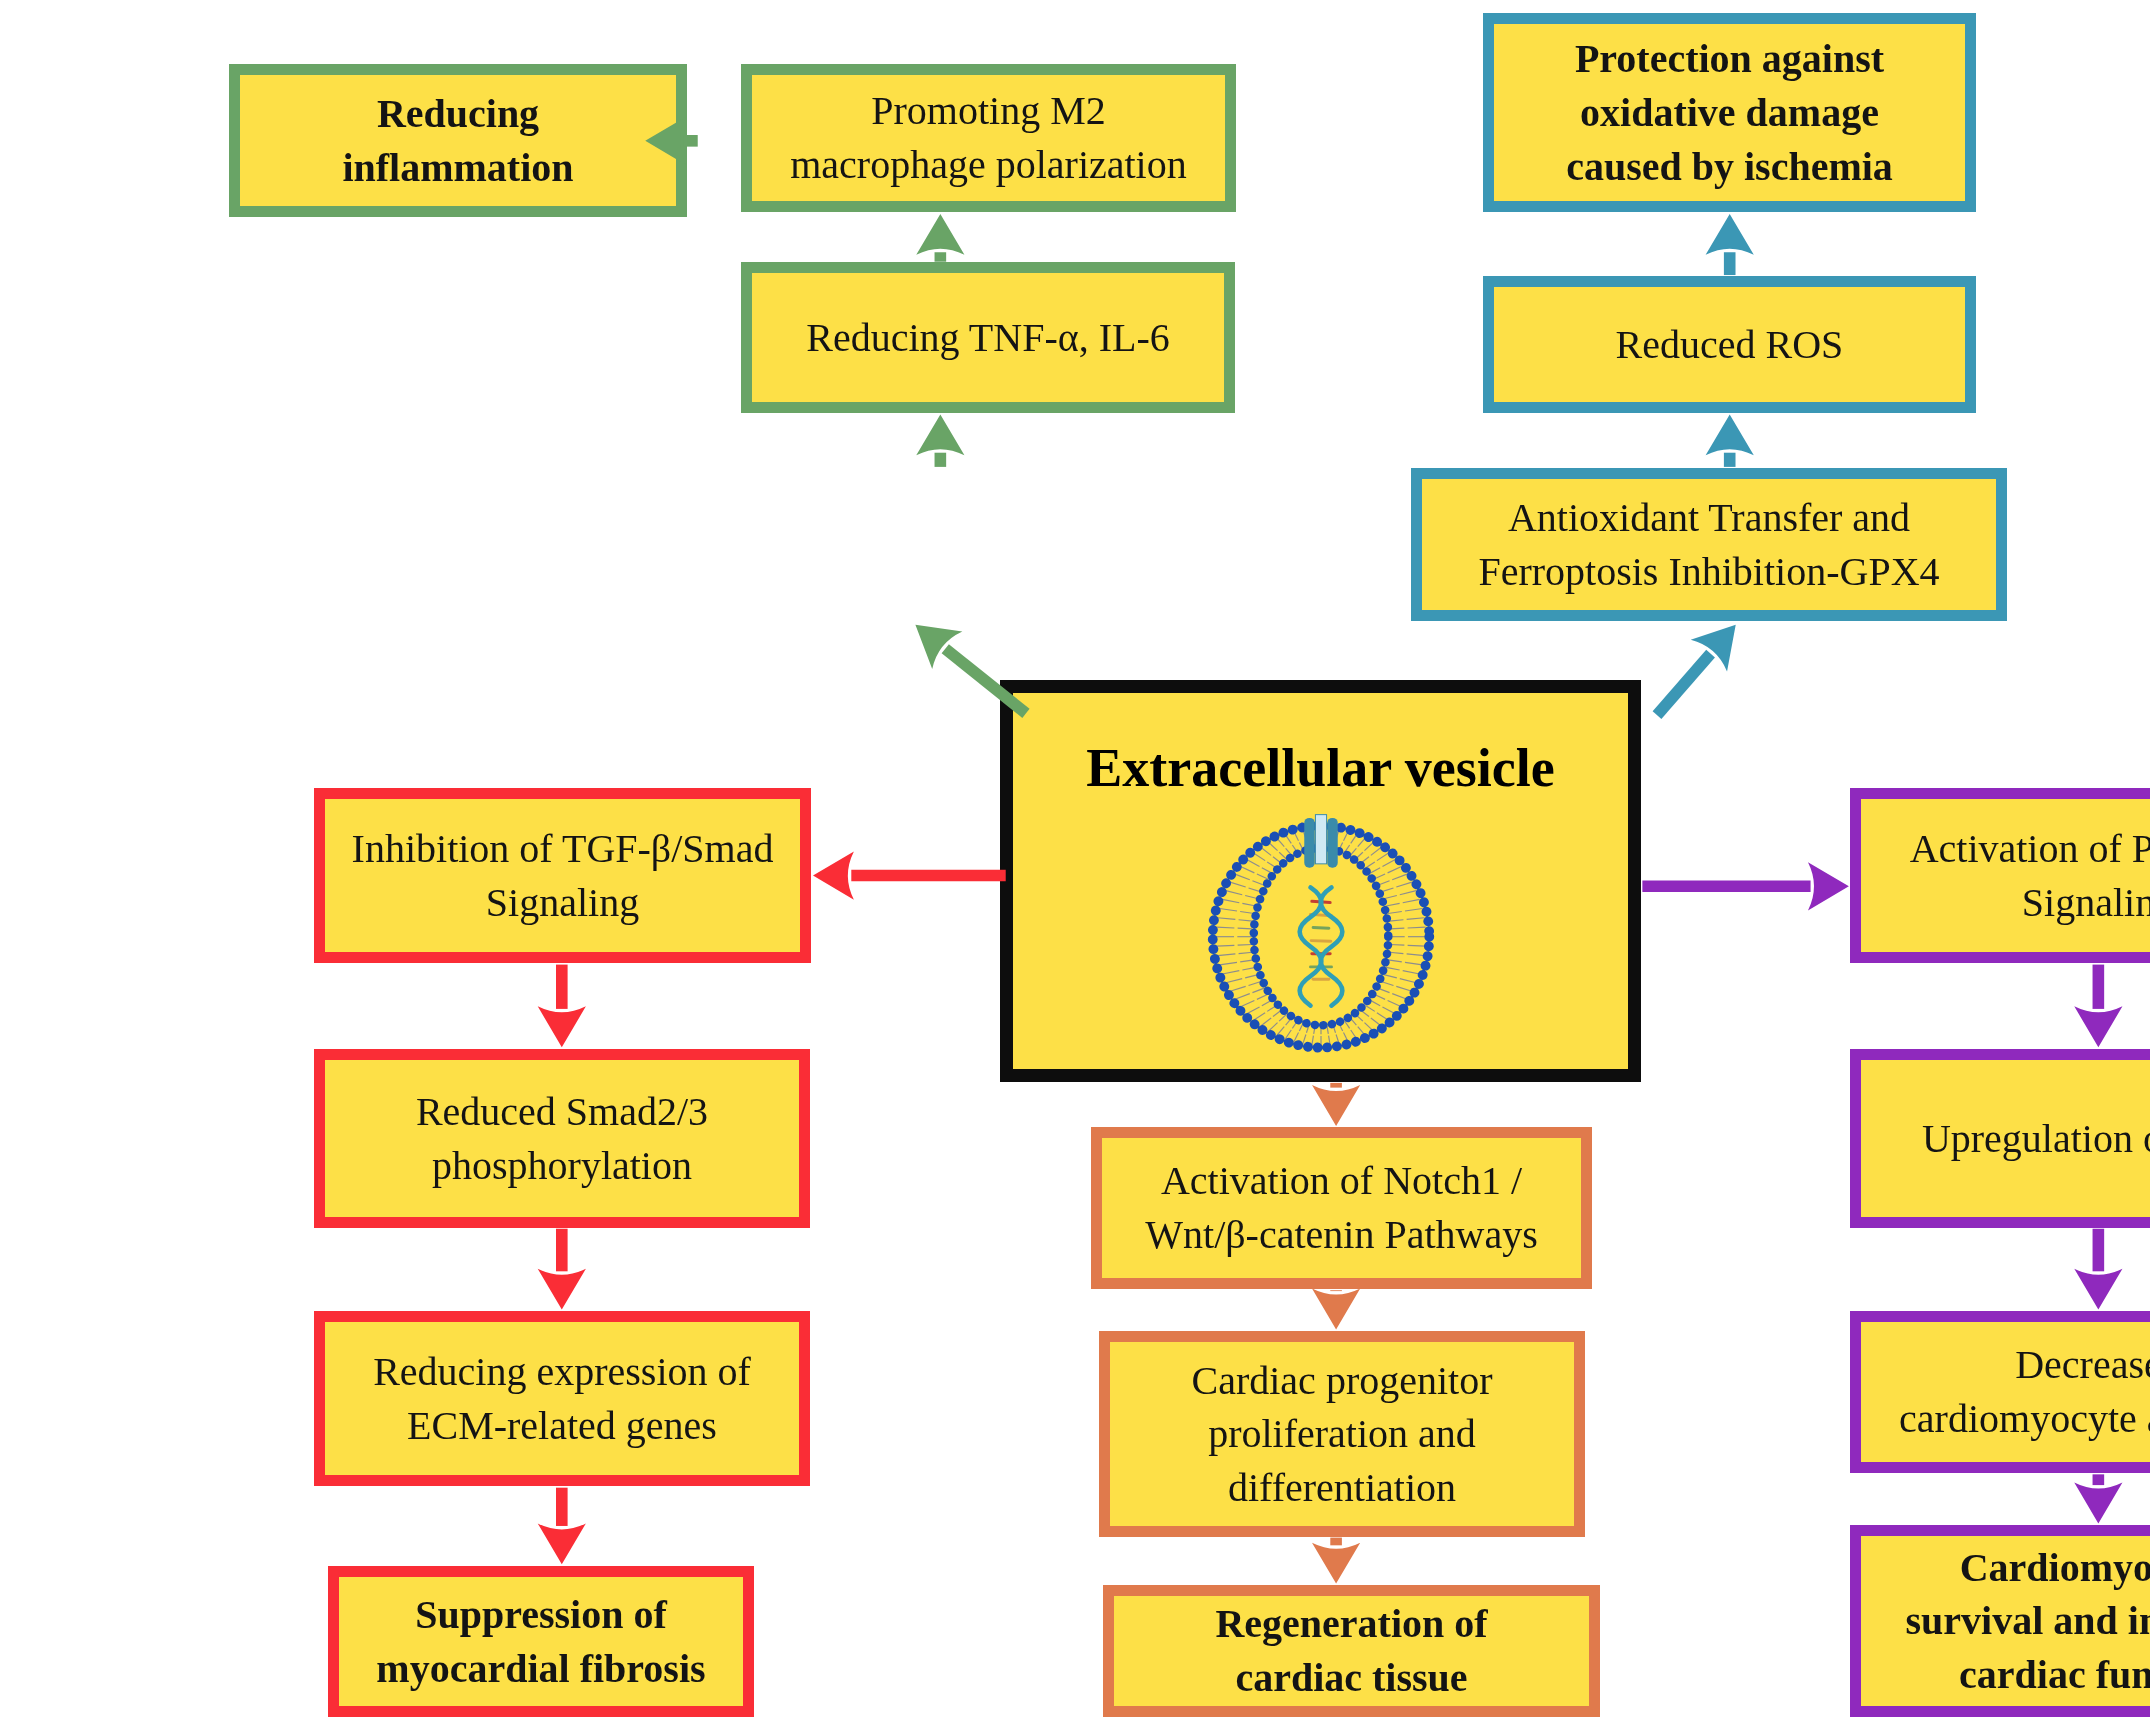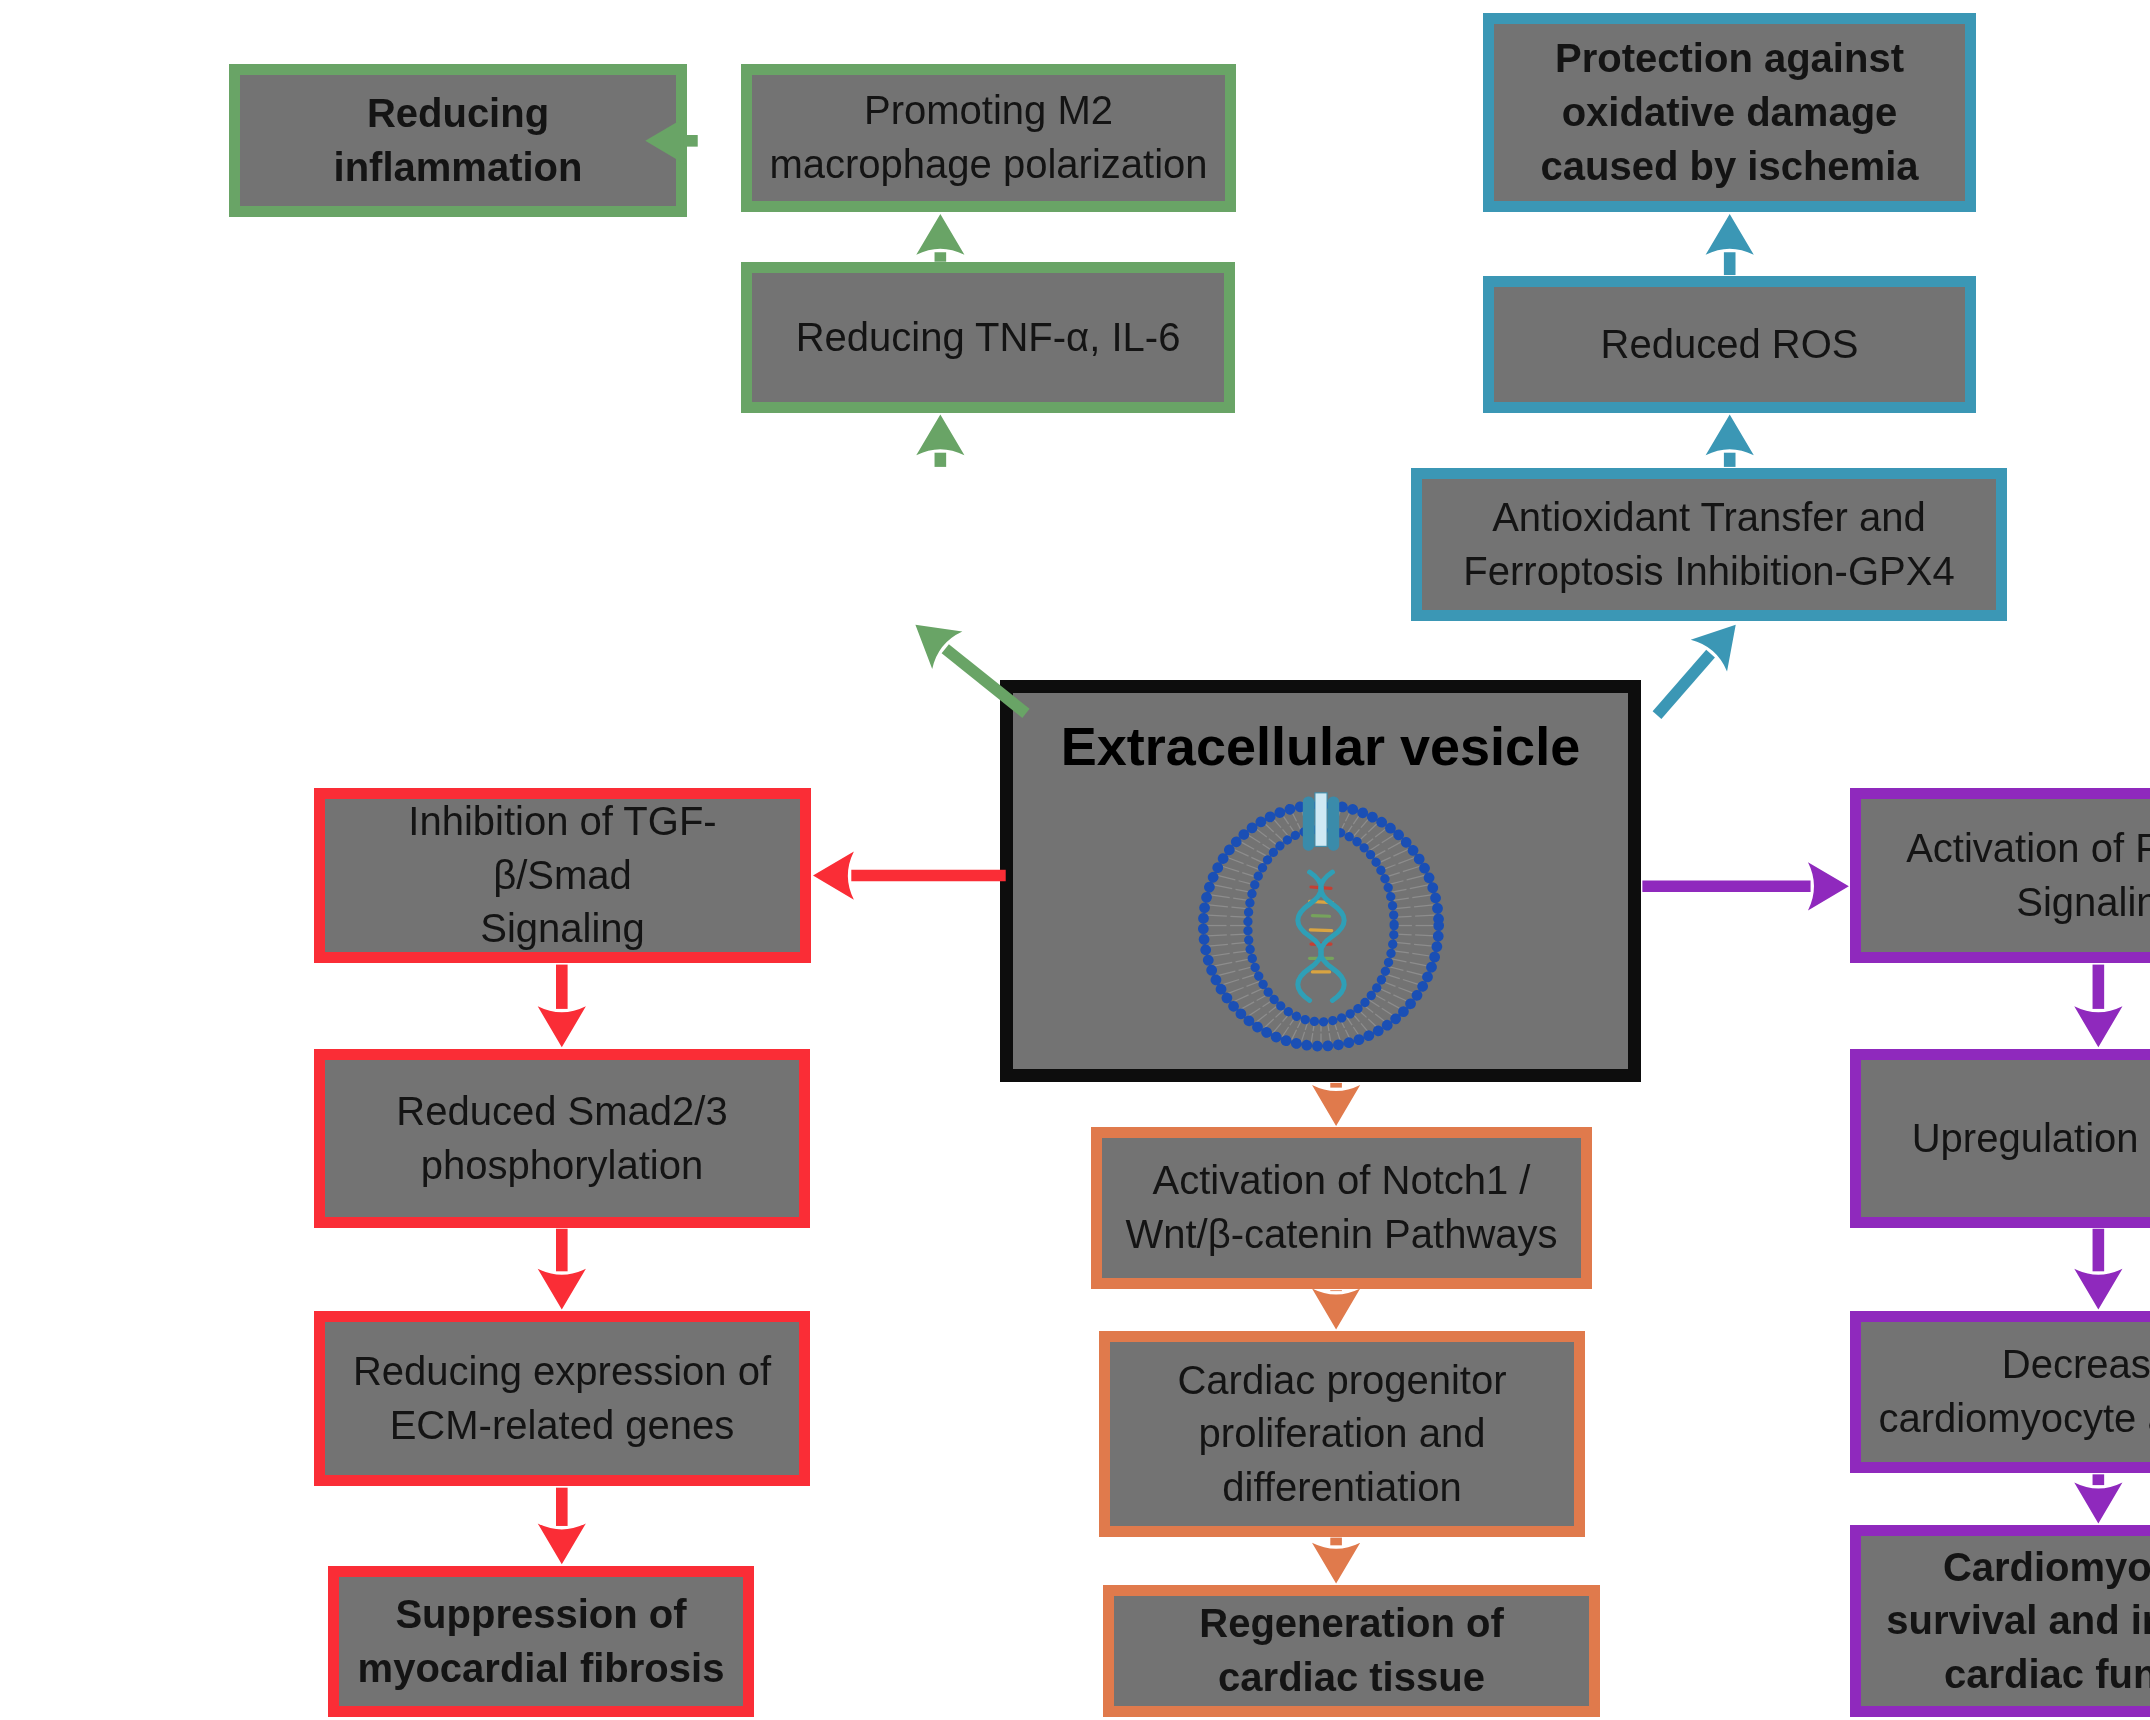--- a/index.html
+++ b/index.html
@@ -6,47 +6,48 @@
   #canvas{
     position:relative;
     width:2581px;height:1721px;
     background:#ffffff;
     font-family:"Liberation Sans", sans-serif;
     overflow:hidden;
   }
   .node{
     position:absolute;
     box-sizing:border-box;
-    background:#737373;
+    background:#fde047;
     display:flex;align-items:center;justify-content:center;
     text-align:center;
     color:#141414;
     font-size:40px;
     line-height:1.34;
     white-space:pre-line;
     padding:8.6px 17px;
+    font-family:Liberation Serif, serif;
   }
   .node.bold{font-weight:700;}
   .node.green {border:11.2px solid var(--green);margin-left:44px;}
   .node.blue  {border:11.2px solid var(--blue);}
   .node.red   {border:11.2px solid var(--red);}
   .node.orange{border:11.2px solid var(--orange);}
   .node.purple{border:11.2px solid var(--purple);}
   .node.center{
     border:13.8px solid var(--black);
     flex-direction:column;
     justify-content:flex-start;
     padding:17px 8.6px 4.3px 8.6px;
   }
   .center-title{
     font-size:54px;
     font-weight:700;
     white-space:nowrap;
     color:#000;
-    margin-top:0;
+    margin-top:22px;
   }
   #arrow-layer{
     position:absolute;left:0;top:0;width:2581px;height:1721px;
     pointer-events:none;
   }
   #arrow-layer .shaft{fill:none;stroke-width:27;}
   #arrow-layer .head{stroke:none;}
   .c-green{stroke:var(--green);fill:var(--green);}
   .c-blue{stroke:var(--blue);fill:var(--blue);}
   .c-red{stroke:var(--red);fill:var(--red);}

